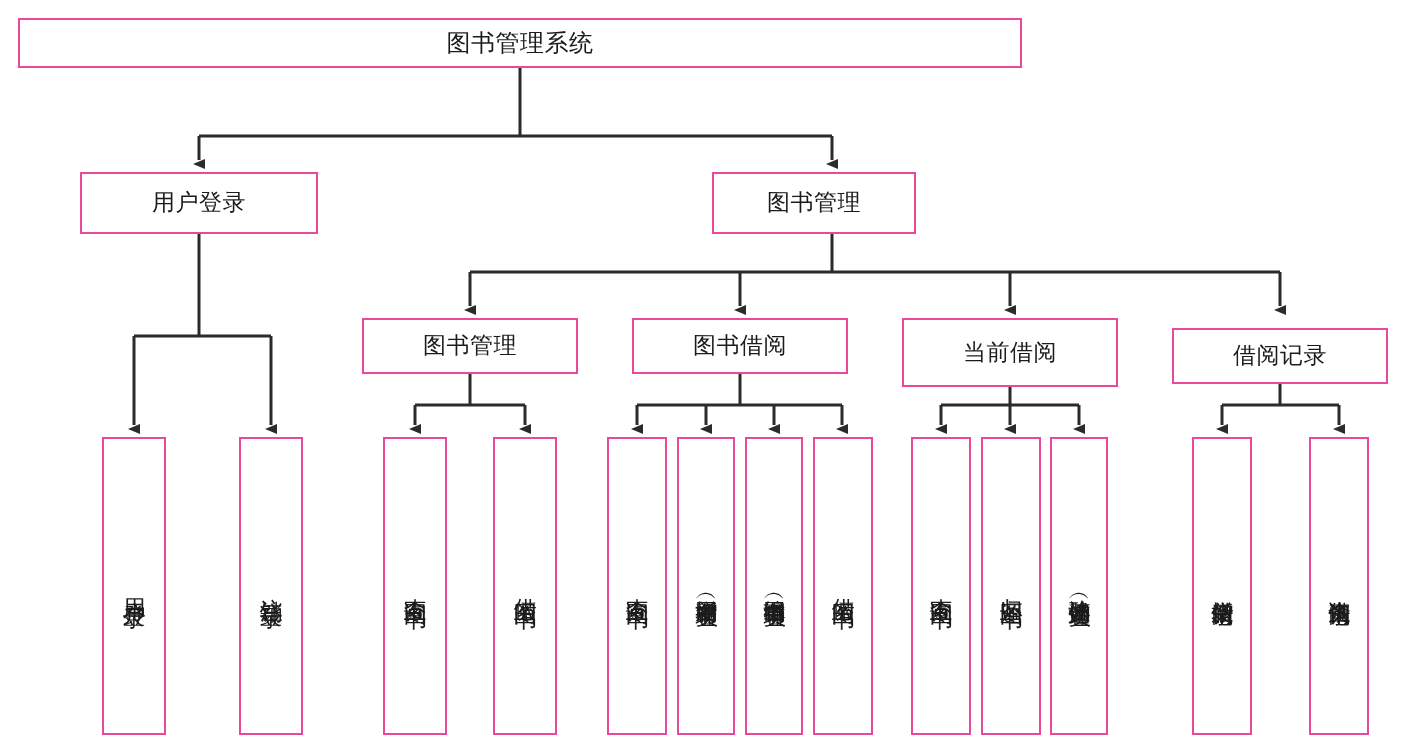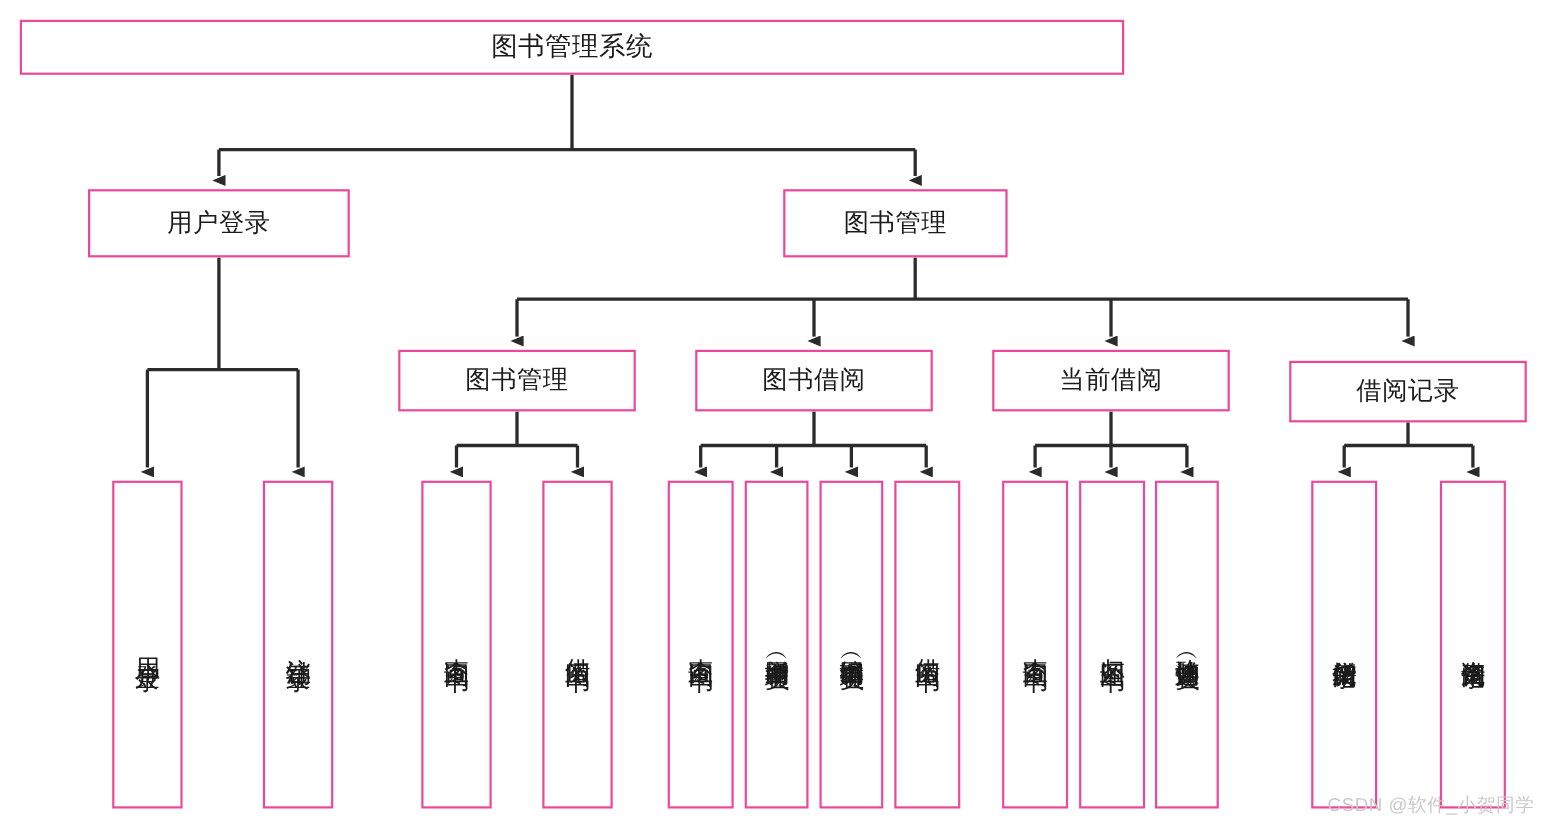--- a/index.html
+++ b/index.html
@@ -145,21 +145,21 @@
   </div>
 
   <div class="node h" style="left:362px;top:318px;width:216px;height:56px;">
     <span class="label">图书管理</span>
   </div>
 
   <div class="node h" style="left:632px;top:318px;width:216px;height:56px;">
     <span class="label">图书借阅</span>
   </div>
 
-  <div class="node h" style="left:902px;top:318px;width:216px;height:56px;">
+  <div class="node h" style="left:902px;top:318px;width:216px;height:69px;">
     <span class="label">当前借阅</span>
   </div>
 
   <div class="node h" style="left:1172px;top:328px;width:216px;height:56px;">
     <span class="label">借阅记录</span>
   </div>
 
   <div class="node v" style="left:102px;top:437px;width:64px;height:298px;">
     <span class="label">用户登录</span>
   </div>
@@ -205,15 +205,14 @@
   </div>
 
   <div class="node v long" style="left:1192px;top:437px;width:60px;height:298px;">
     <span class="label">新增借阅记录</span>
   </div>
 
   <div class="node v long" style="left:1309px;top:437px;width:60px;height:298px;">
     <span class="label">查询借阅记录</span>
   </div>
 
-  <div class="watermark">CSDN @软件_小贺同学</div>
 
 </div>
 
 </body></html>

